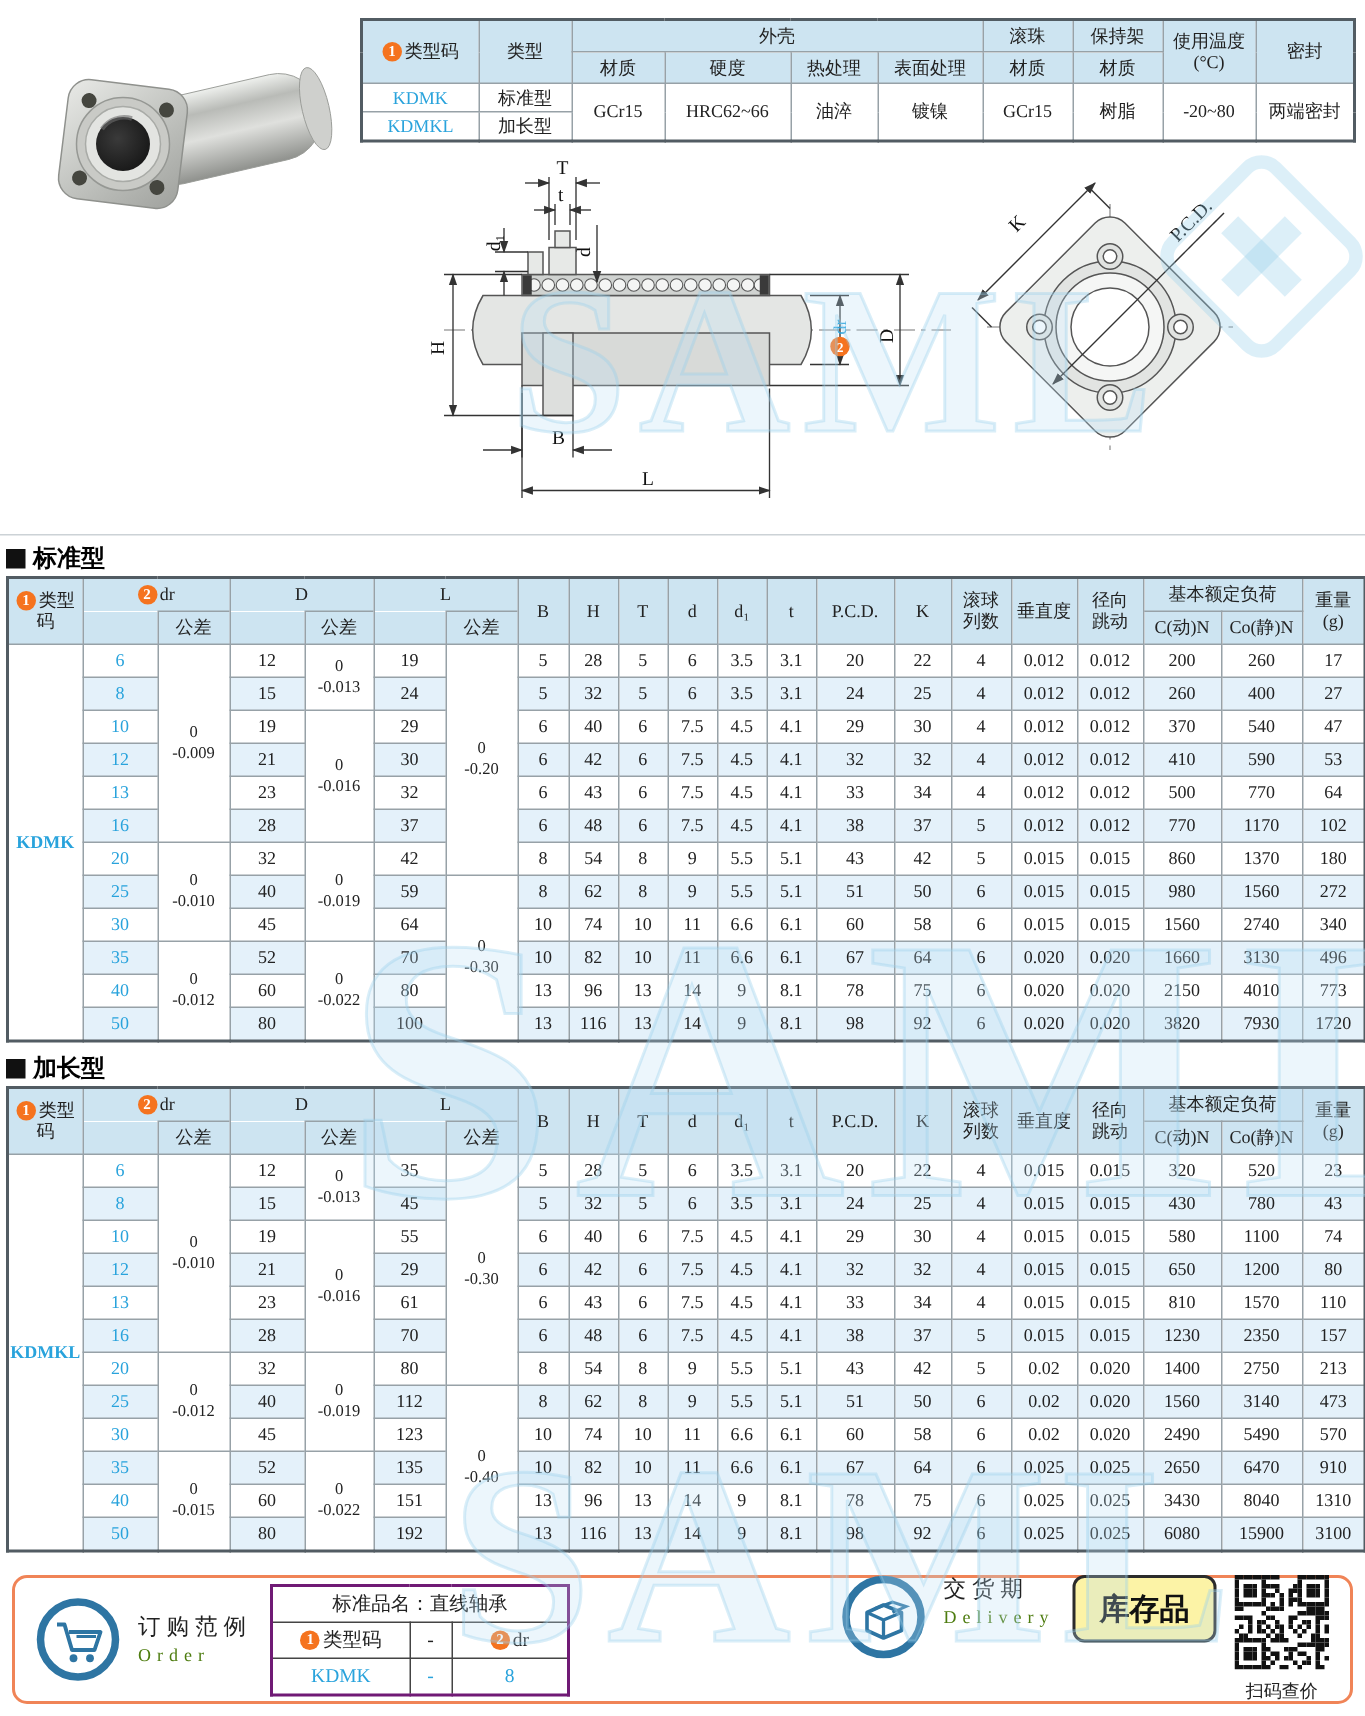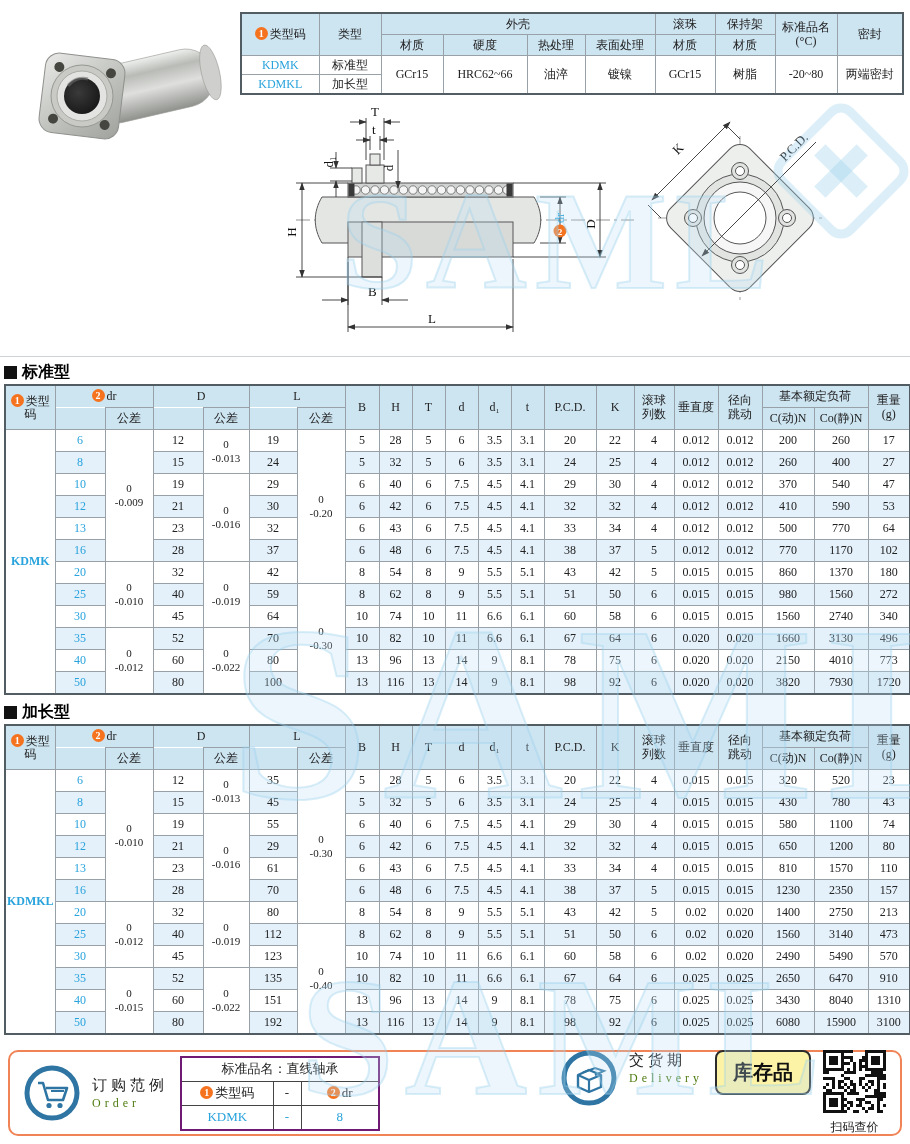--- a/index.html
+++ b/index.html
@@ -117,21 +117,21 @@
         <col style="width:62px">
         <col style="width:66px">
       </colgroup>
     <tbody>
         <tr>
       <th rowspan="2"><span class="badge">1</span><span>类型码</span></th>
       <th rowspan="2">类型</th>
       <th colspan="4">外壳</th>
       <th>滚珠</th>
       <th>保持架</th>
-      <th rowspan="2" class="pre">标准品名
+      <th rowspan="2" class="pre">使用温度
 (°C)</th>
       <th rowspan="2">密封</th>
     </tr>
     <tr>
       <th>材质</th>
       <th>硬度</th>
       <th>热处理</th>
       <th>表面处理</th>
       <th>材质</th>
       <th>材质</th>

